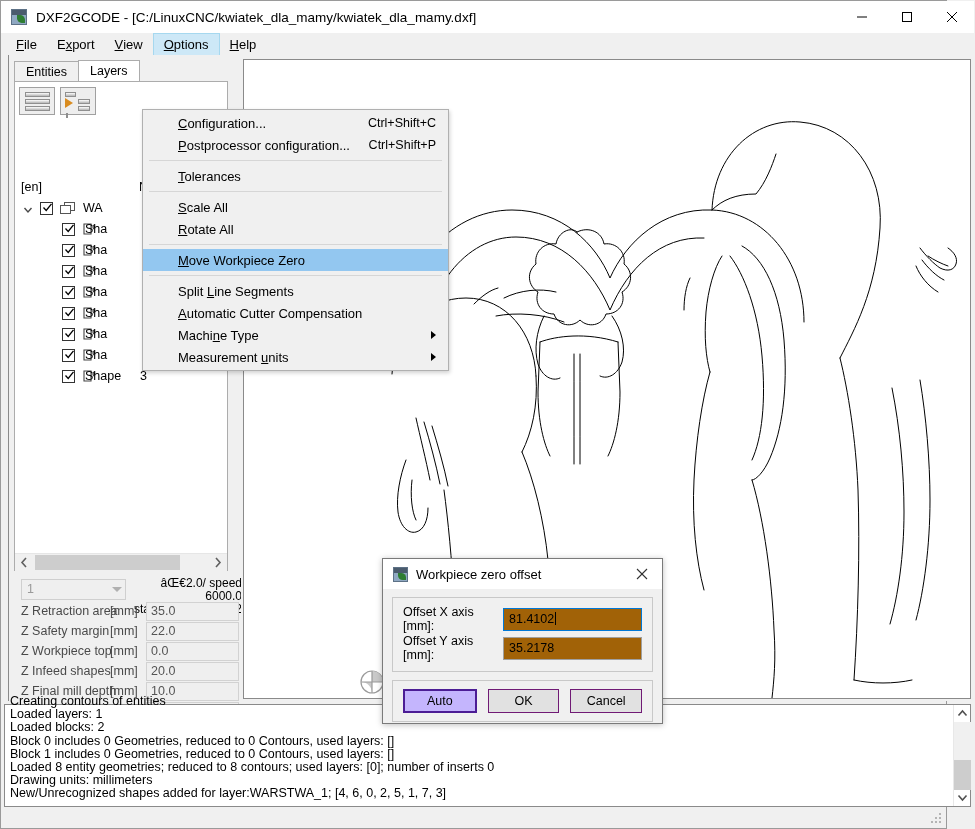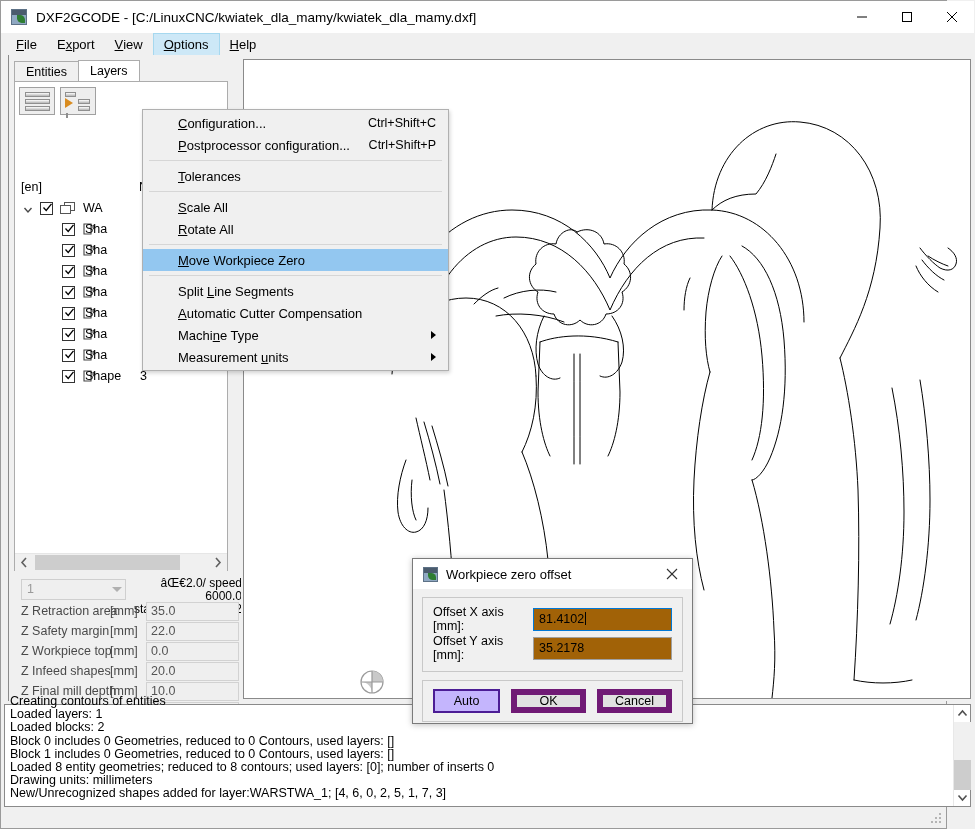--- a/index.html
+++ b/index.html
@@ -188,21 +188,21 @@
   .mrow .accel { position:absolute; right:12px; font-size:12.5px; }
   .mrow .subarrow {
     position:absolute; right:12px; width:0;height:0;
     border-top:4px solid transparent; border-bottom:4px solid transparent; border-left:5px solid #000;
   }
   .msep { height:1px; background:#d6d6d6; margin:4px 6px; }
   .mrow u { text-decoration:underline; }
 
   
   #dialog {
-    position:absolute; left:411px; top:503px; width:281px; height:166px;
+    position:absolute; left:381px; top:503px; width:281px; height:166px;
     background:#f0f0f0; border:1px solid #7a7a7a; z-index:60;
     box-shadow:0 1px 6px rgba(0,0,0,0.25);
   }
   #dlg-title {
     height:30px; background:#ffffff; display:flex; align-items:center; position:relative;
   }
   #dlg-icon { width:15px;height:15px; margin-left:10px; margin-right:8px; position:relative; }
   #dlg-icon .bg { position:absolute; inset:0; background:#8fa8c2; border:1px solid #5d7186;}
   #dlg-icon .roof { position:absolute; left:1px; top:1px; width:13px; height:5px; background:#4a5b6d;}
   #dlg-icon .leaf { position:absolute; left:5px; top:6px; width:8px; height:7px; background:#2e7d32; border-radius:0 60% 0 60%;}
@@ -222,21 +222,21 @@
     flex:1 1 auto; height:23px; background:#a16207; border:1px solid #a0a0a0;
     font-size:12.5px; padding-left:5px; line-height:21px; position:relative;
   }
   .dfrow .dinput.focus { border:1px solid #0078d7; }
   .caret { display:inline-block; width:1px; height:13px; background:#000; vertical-align:-2px; margin-left:1px;}
   #dlg-btns {
     margin:8px 9px 0 9px; border:1px solid #c8c8c8; padding:8px 10px;
     display:flex; gap:11px; justify-content:space-between;
   }
   .dbtn {
-    flex:1 1 0; height:24px; background:#e1e1e1; border:6px solid #701a75;
+    flex:1 1 0; height:24px; background:#e1e1e1; border:1px solid #701a75;
     display:flex; align-items:center; justify-content:center; font-size:12.5px;
   }
   .dbtn.primary { border:2px solid #4c1d95; background:#c4b5fd; }
 
   
   #logwrap {
     position:absolute; left:3px; top:703px; width:967px; height:103px;
     background:#ffffff; border:1px solid #8a8a8a;
   }
   #logtext {

